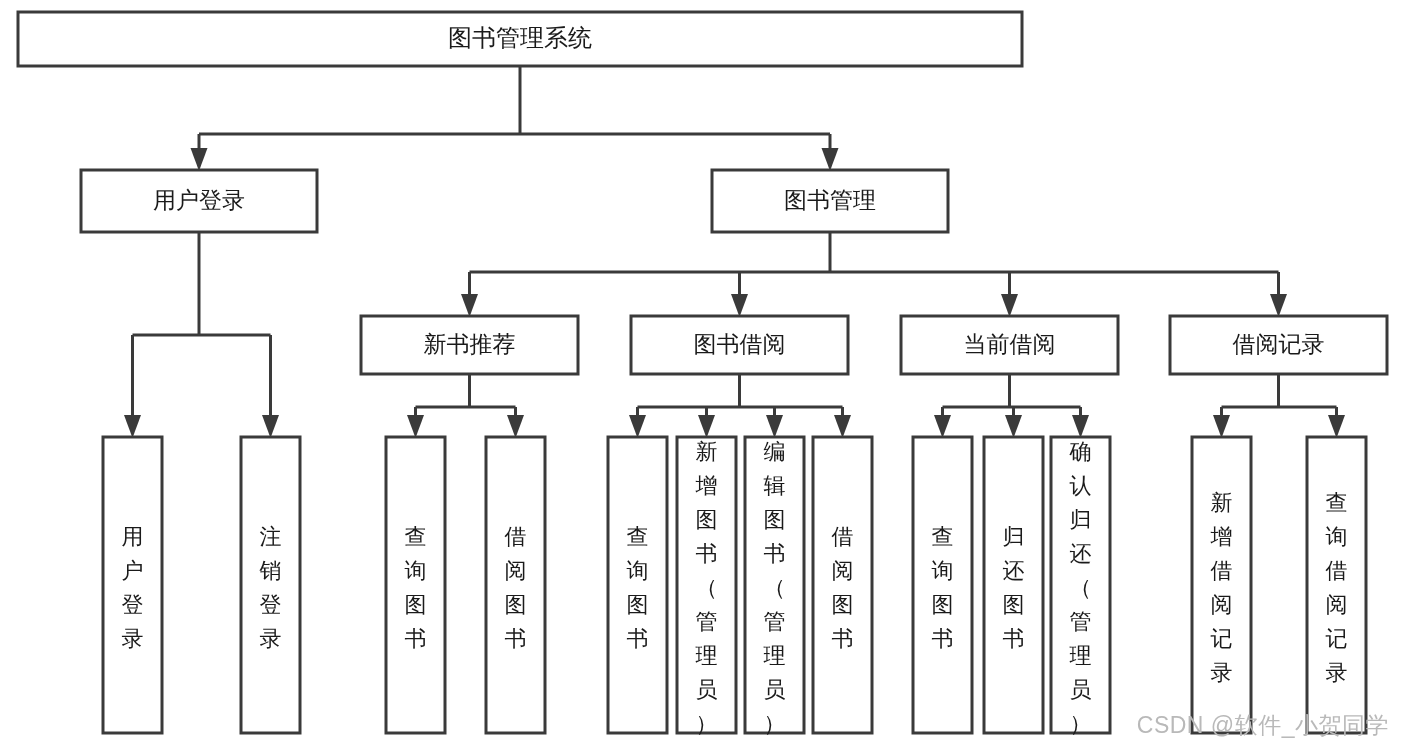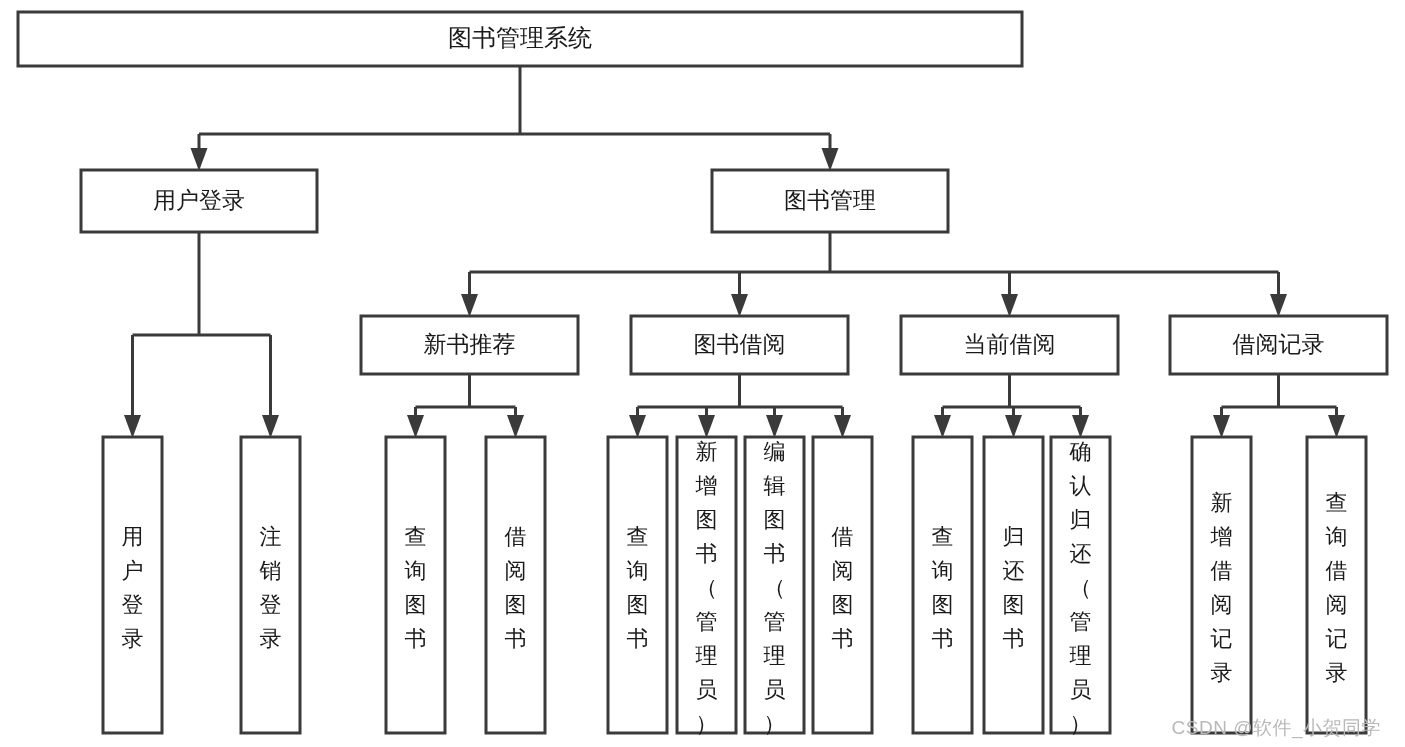--- a/index.html
+++ b/index.html
@@ -54,24 +54,24 @@
     stroke-width: 3;
     fill: none;
     stroke-linecap: butt;
   }
   .arrow-head {
     fill: #3a3a3a;
     stroke: none;
   }
   .watermark-text {
     position: absolute;
-    right: 24px;
+    right: 16px;
     bottom: 6px;
     color: #b9b9b9;
-    font-size: 19px;
+    font-size: 23px;
     font-family: "Liberation Sans", "DejaVu Sans", sans-serif;
     white-space: nowrap;
     letter-spacing: 0.5px;
     pointer-events: none;
     margin-top: 48px;
   }
 </style>
 </head>
 <body>
 

